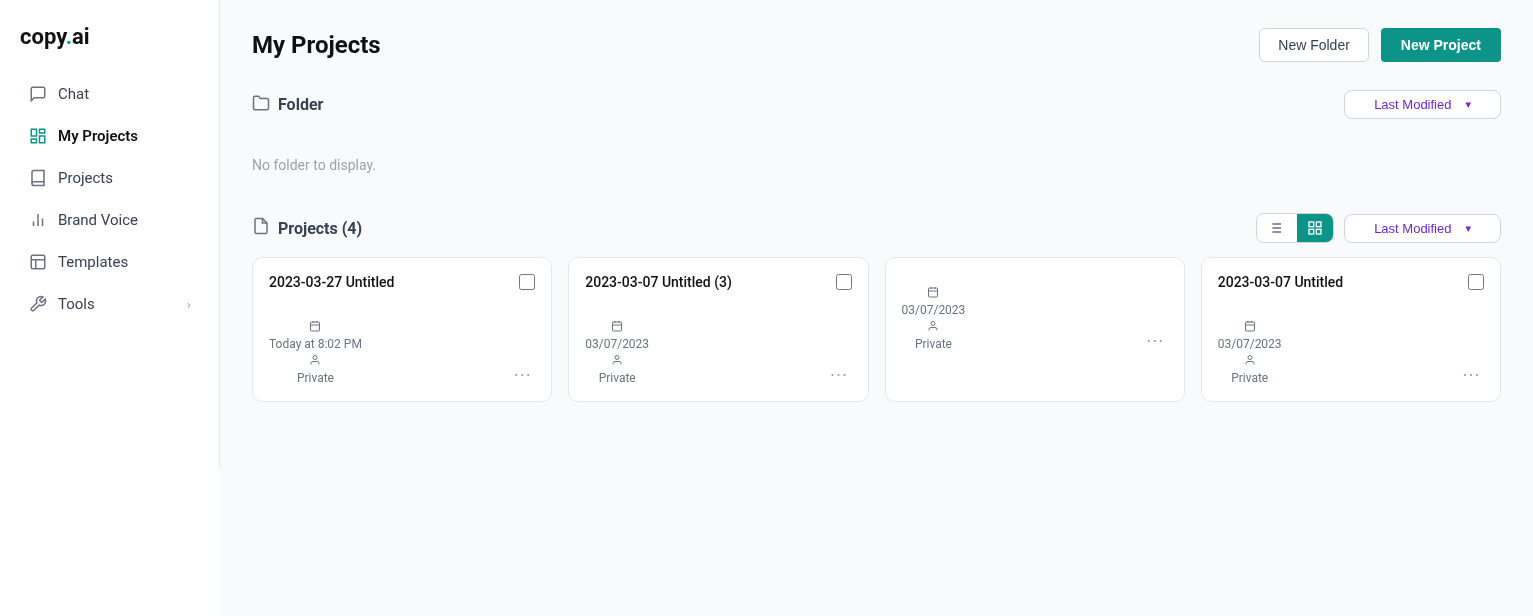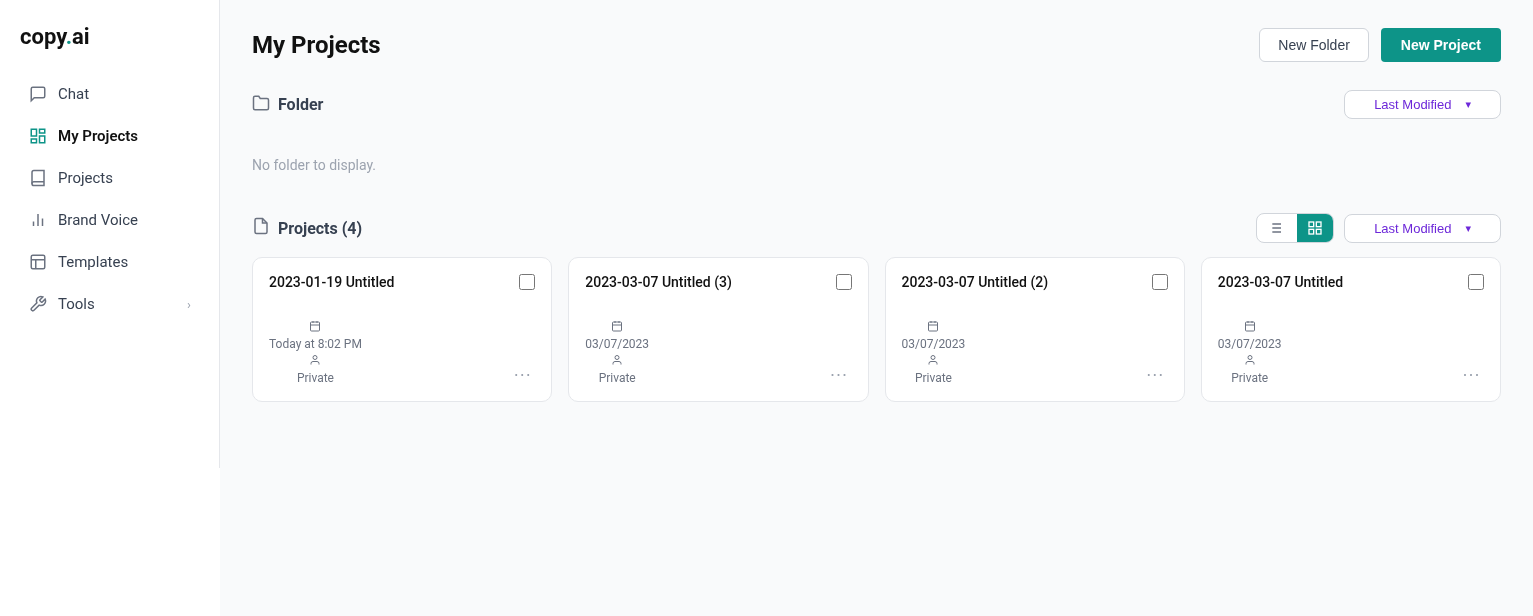--- a/index.html
+++ b/index.html
@@ -376,21 +376,21 @@
         <button class="sort-dropdown">
           <span>Last Modified</span>
           <span style="font-size:11px;">▾</span>
         </button>
       </div>
     </div>
 
     <div class="projects-grid">
     <div class="project-card">
       <div class="card-top">
-        <span class="card-title">2023-01-19 Untitled</span>
+        <span class="card-title">2023-03-27 Untitled</span>
         <input type="checkbox" class="card-checkbox" style="">
       </div>
       <div class="card-bottom">
         <div class="card-meta">
           <div class="card-date">
             <svg width="12" height="12" viewBox="0 0 24 24" fill="none" stroke="currentColor" stroke-width="2">
                   <rect x="3" y="4" width="18" height="18" rx="2" ry="2"></rect>
                   <line x1="16" y1="2" x2="16" y2="6"></line>
                   <line x1="8" y1="2" x2="8" y2="6"></line>
                   <line x1="3" y1="10" x2="21" y2="10"></line>
@@ -429,24 +429,20 @@
                   <path d="M20 21v-2a4 4 0 0 0-4-4H8a4 4 0 0 0-4 4v2"></path>
                   <circle cx="12" cy="7" r="4"></circle>
                 </svg>
             <span>Private</span>
           </div>
         </div>
         <button class="card-more">···</button>
       </div>
     </div>
         <div class="project-card">
-      <div class="card-top">
-        <span class="card-title">2023-03-07 Untitled (2)</span>
-        <input type="checkbox" class="card-checkbox" style="">
-      </div>
       <div class="card-bottom">
         <div class="card-meta">
           <div class="card-date">
             <svg width="12" height="12" viewBox="0 0 24 24" fill="none" stroke="currentColor" stroke-width="2">
                   <rect x="3" y="4" width="18" height="18" rx="2" ry="2"></rect>
                   <line x1="16" y1="2" x2="16" y2="6"></line>
                   <line x1="8" y1="2" x2="8" y2="6"></line>
                   <line x1="3" y1="10" x2="21" y2="10"></line>
                 </svg>
             <span>03/07/2023</span>

